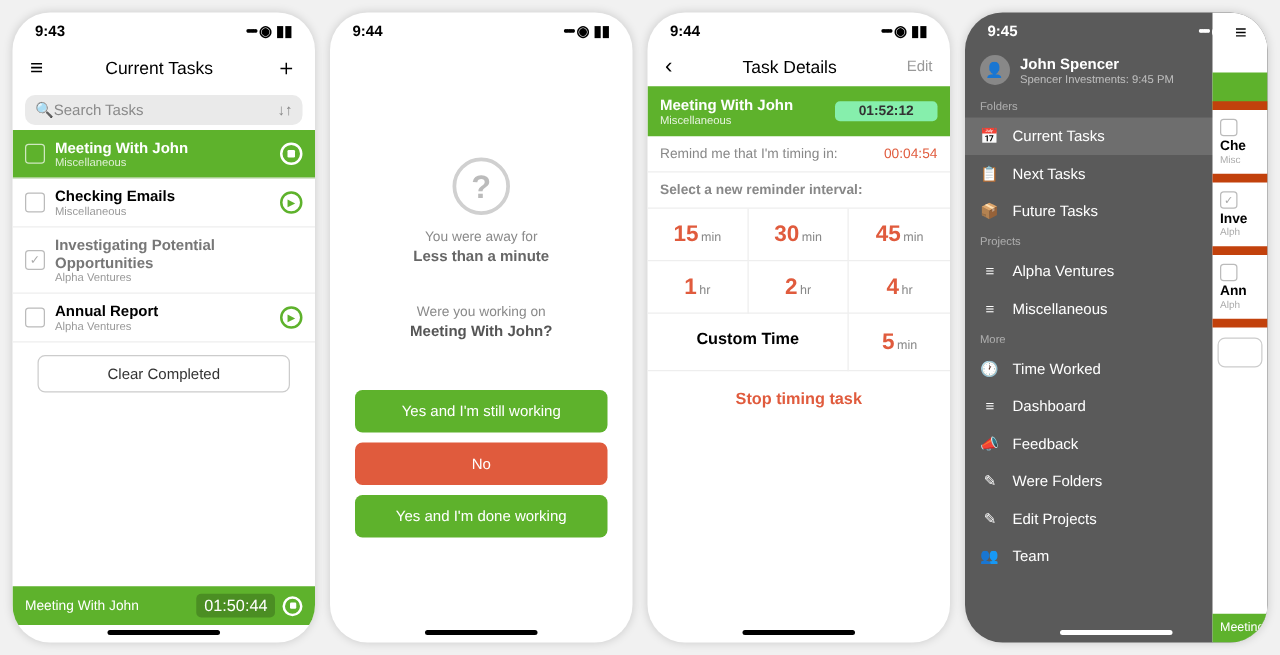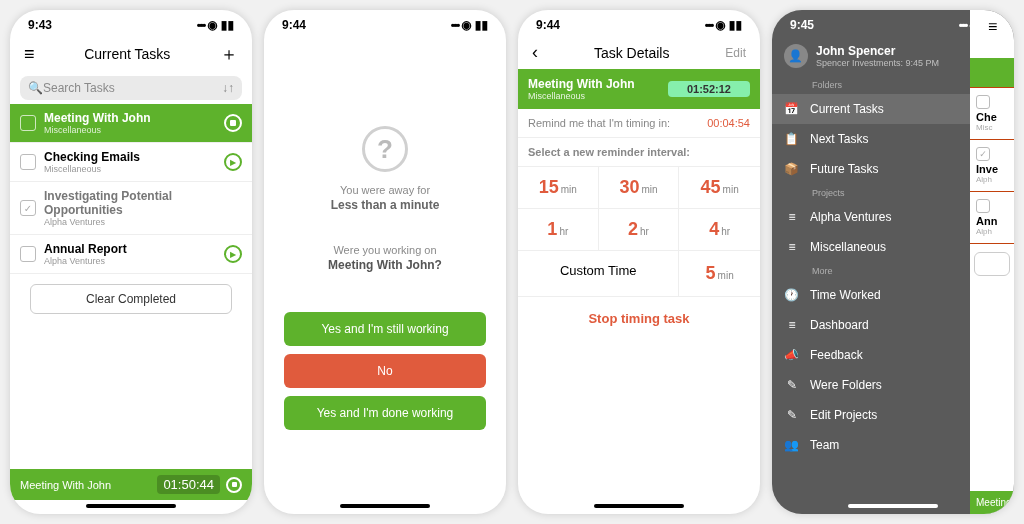--- a/index.html
+++ b/index.html
@@ -54,39 +54,39 @@
   .detail-header .dh-time { margin-left:auto;background:#86efac;color:#333;border-radius:4px;padding:2px 19px;font-size:11px;font-weight:700;}
   .remind-row { display:flex;padding:8px 10px;border-bottom:1px solid #eee;font-size:11px;color:#888;}
   .remind-row .rt { margin-left:auto;color:#e05b3d;font-weight:500;}
   .select-row { padding:8px 10px;font-size:11px;color:#888;border-bottom:1px solid #eee;font-weight:bold;}
   .interval-grid { display:grid;grid-template-columns:1fr 1fr 1fr;}
   .interval-cell { border-right:1px solid #eee;border-bottom:1px solid #eee;padding:10px 0;text-align:center;}
   .interval-cell:nth-child(3n){border-right:none;}
   .iv-num { font-size:18px;color:#e05b3d;font-weight:600;}
   .iv-unit { font-size:10px;color:#888;margin-left:2px;}
   .bottom-row { display:grid;grid-template-columns:2fr 1fr;}
-  .custom-cell { border-right:1px solid #eee;border-bottom:1px solid #eee;padding:12px 0;text-align:center;font-size:13px;font-weight:400;}
+  .custom-cell { border-right:1px solid #eee;border-bottom:1px solid #eee;padding:12px 0;text-align:center;font-size:13px;font-weight:700;}
   .five-cell { border-bottom:1px solid #eee;padding:12px 0;text-align:center;}
   .stop-link { text-align:center;color:#e05b3d;font-size:13px;font-weight:600;padding:14px 0;}
 
   
   .phone.dark { background:#5a5a5a; }
   .phone.dark .status-bar { color:#fff;}
   .drawer-user { display:flex;align-items:center;padding:8px 12px;gap:8px;}
   .avatar { width:24px;height:24px;border-radius:50%;background:#888;display:flex;align-items:center;justify-content:center;font-size:12px;}
   .du-name { font-size:12px;font-weight:600;color:#fff;}
   .du-sub { font-size:9px;color:rgba(255,255,255,0.6);}
   .drawer-chevron { margin-left:auto;color:rgba(255,255,255,0.5);font-size:10px;}
-  .section-label { font-size:9px;color:rgba(255,255,255,0.5);padding:4px 0;margin-left:40px;}
+  .section-label { font-size:9px;color:rgba(255,255,255,0.5);padding:4px 12px;}
   .drawer-item { display:flex;align-items:center;gap:10px;padding:8px 12px;font-size:12px;color:#fff;}
   .drawer-item.selected { background:rgba(255,255,255,0.12);}
   .di-icon { width:16px;text-align:center;font-size:12px;}
   .peek { position:absolute;right:0;top:0;bottom:0;width:44px;background:#fff;display:flex;flex-direction:column;}
   .peek-ham { padding:8px 0 0 18px;font-size:16px;}
-  .peek-task { padding:7px 6px;border-bottom:1px solid #c2410c;}
+  .peek-task { padding:7px 6px;border-bottom:7px solid #c2410c;}
   .peek-task.active { background:#5eb22c;color:#fff;height:30px;margin-top:22px;}
   .peek-name { font-size:11px;font-weight:600;white-space:nowrap;}
   .peek-cat { font-size:8px;color:#aaa;white-space:nowrap;}
   .peek-checkbox { width:14px;height:14px;border:1.5px solid #bbb;border-radius:3px;margin-bottom:2px;display:flex;align-items:center;justify-content:center;font-size:9px;color:#aaa;}
   .peek-clear { margin:8px 4px;border:1px solid #ccc;border-radius:6px;height:24px;}
   .peek-bottom { margin-top:auto;background:#5eb22c;color:#fff;font-size:10px;padding:6px;white-space:nowrap;}
 </style>
 </head>
 <body>
 

